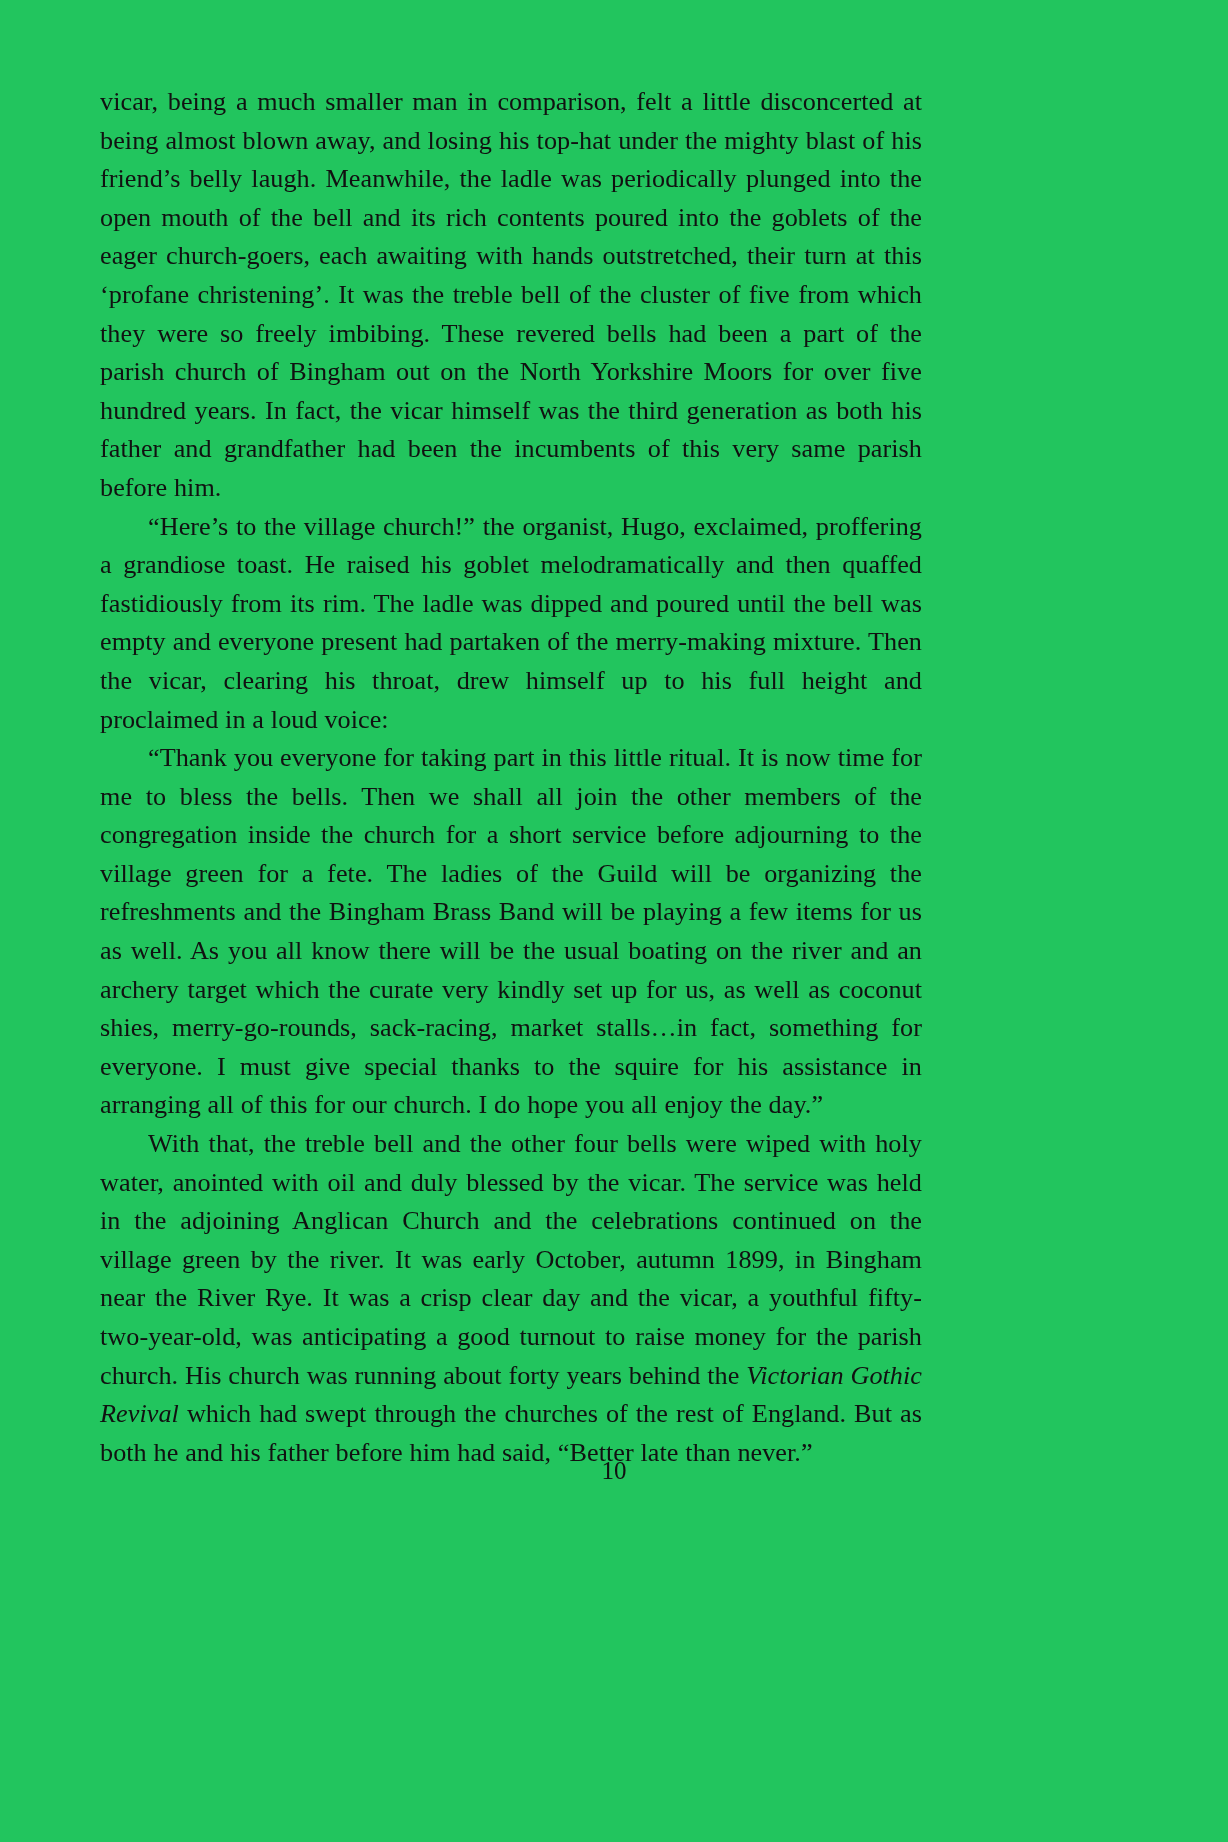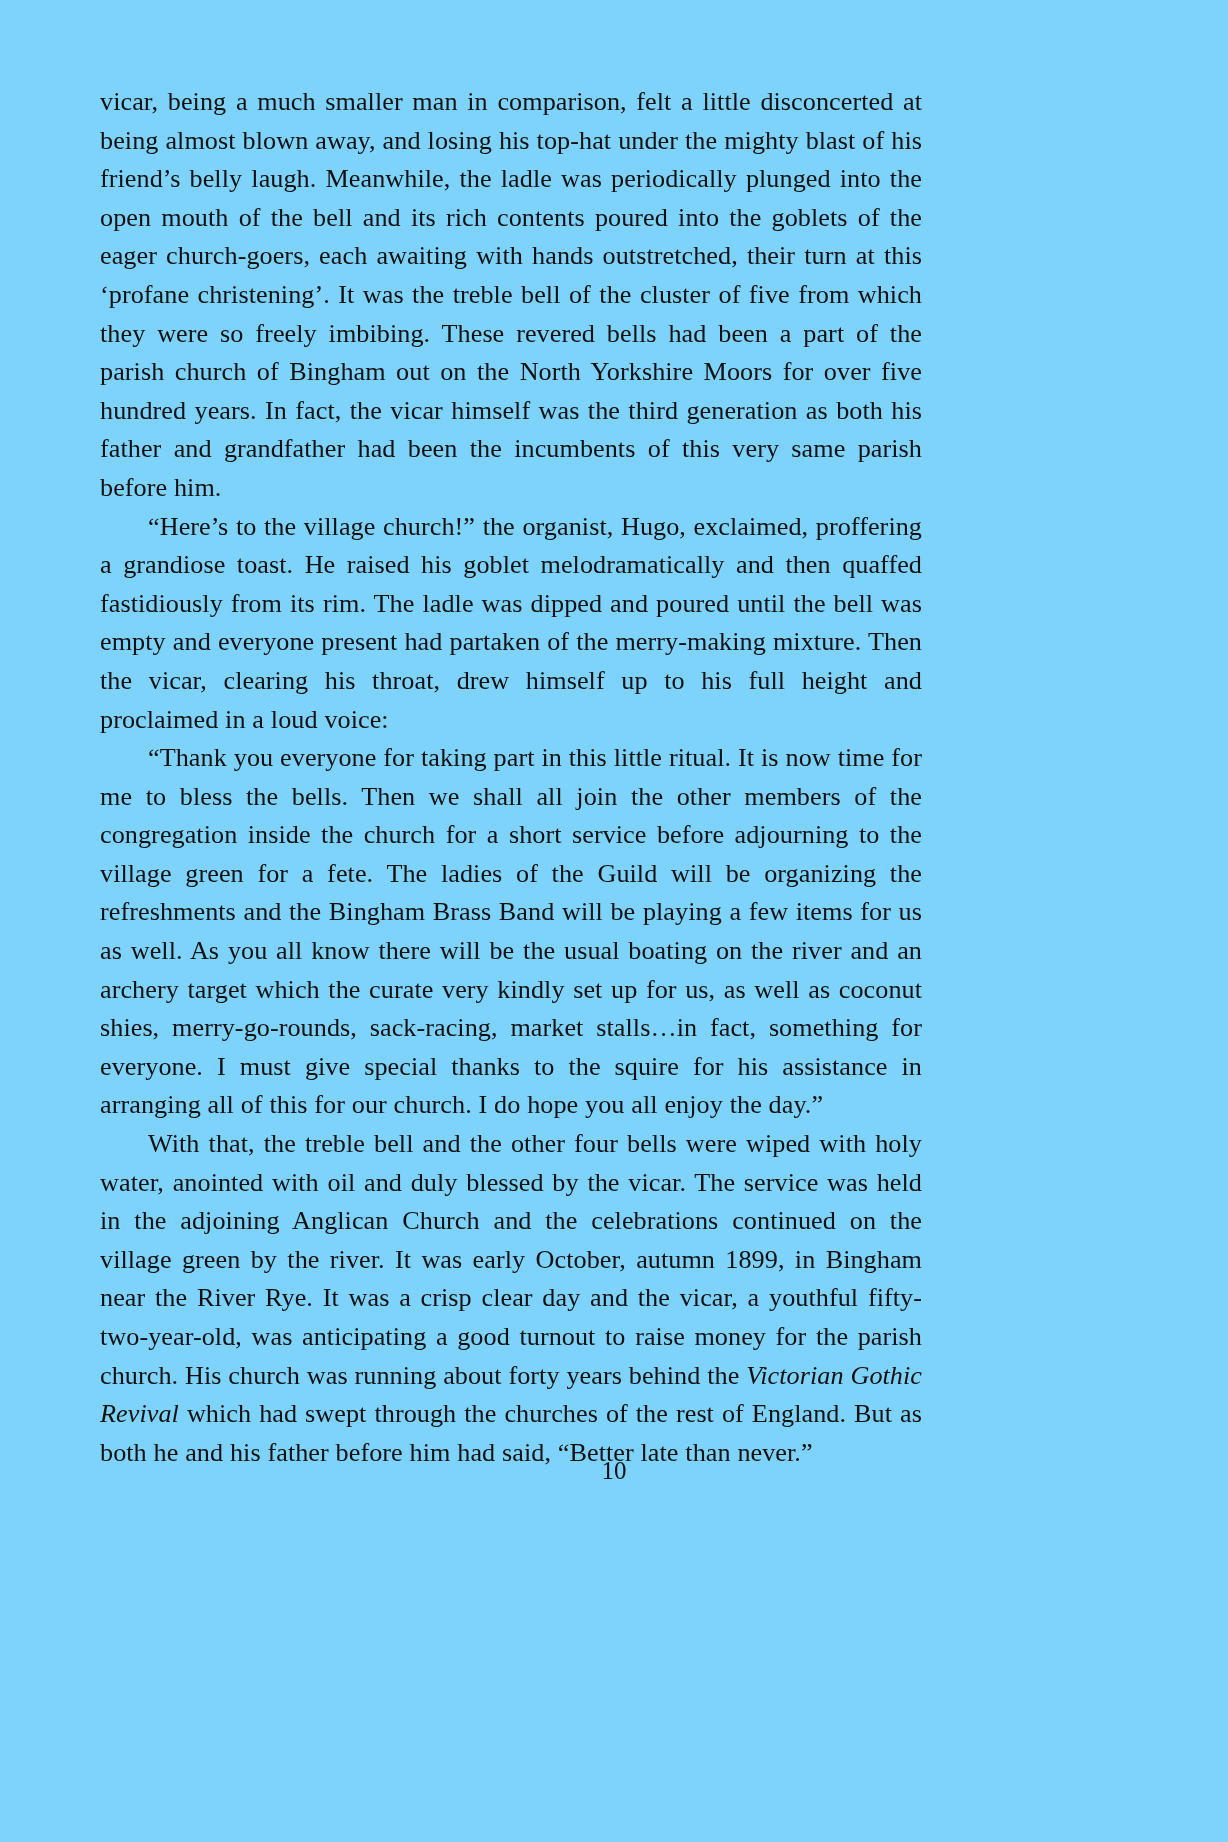--- a/index.html
+++ b/index.html
@@ -8,21 +8,21 @@
     background: #ffffff;
   }
   body {
     font-family: "Liberation Serif", "DejaVu Serif", serif;
     color: #000000;
   }
   .page {
     position: relative;
     width: 1228px;
     height: 1842px;
-    background: #7dd3fc;
+    background: #22c55e;
     box-sizing: border-box;
     overflow: hidden;
     padding-left: 12px;
   }
   .text-column {
     position: absolute;
     left: 100px;
     top: 83px;
     width: 822px;
   }

